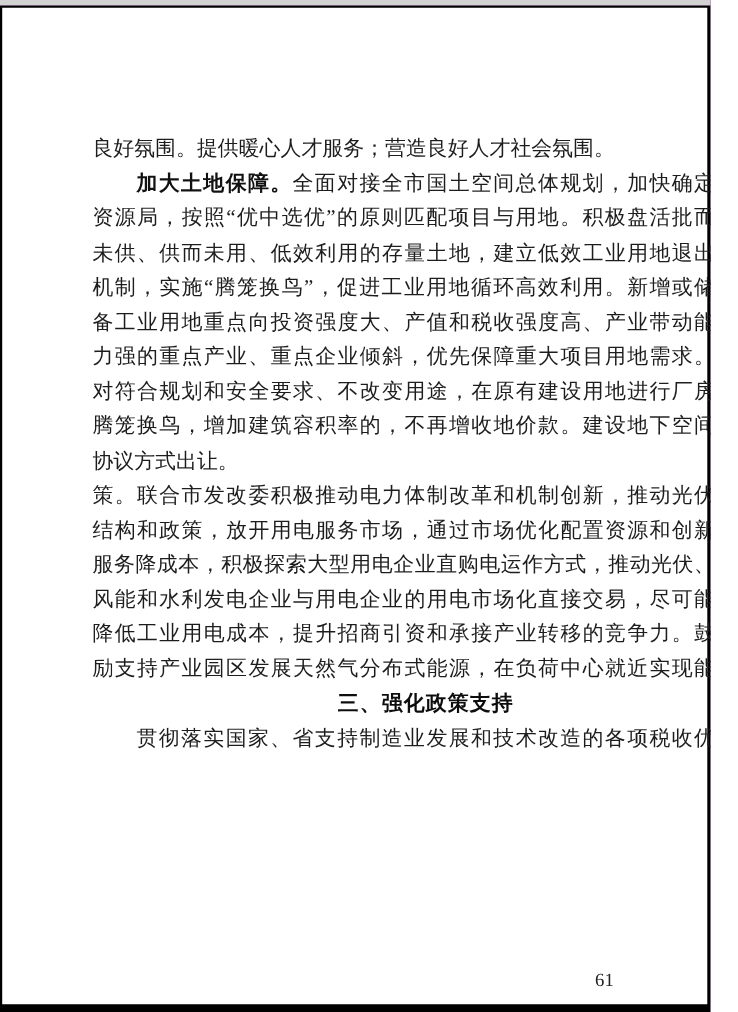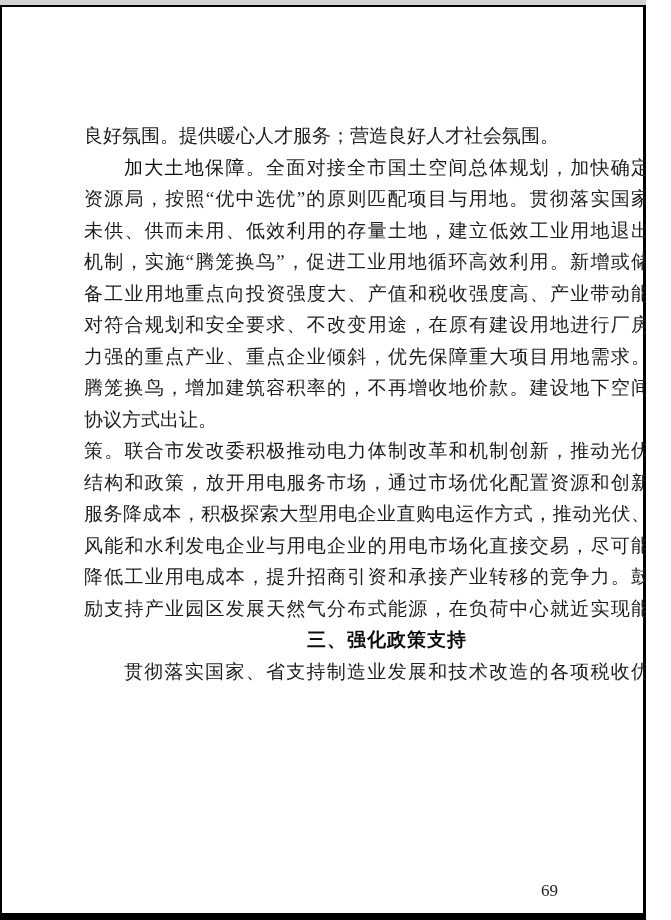--- a/index.html
+++ b/index.html
@@ -47,21 +47,21 @@
   }
   .line.justify {
     white-space: normal;
     text-align: justify;
     text-align-last: justify;
   }
   .line.indent {
     padding-left: 40px;
   }
   .bold-lead {
-    font-weight: 400;
+    font-weight: 700;
     color: #111111;
   }
   .line.heading {
     font-weight: 700;
     color: #0d0d0d;
     letter-spacing: 1px;
     text-align: center;
   }
   .page-number {
     position: absolute;
@@ -74,32 +74,32 @@
 </style>
 </head>
 <body>
 
 <div class="viewer">
   <div class="top-strip"></div>
   <div class="page">
     <div class="content" id="doc-lines">
         <div class="line"><span>良好氛围。提供暖心人才服务；营造良好人才社会氛围。</span></div>
         <div class="line justify indent"><span class="bold-lead">加大土地保障。</span><span>全面对接全市国土空间总体规划，加快确定</span></div>
-        <div class="line justify"><span>资源局，按照“优中选优”的原则匹配项目与用地。贯彻落实国家</span></div>
+        <div class="line justify"><span>资源局，按照“优中选优”的原则匹配项目与用地。积极盘活批而</span></div>
         <div class="line justify"><span>未供、供而未用、低效利用的存量土地，建立低效工业用地退出</span></div>
         <div class="line justify"><span>机制，实施“腾笼换鸟”，促进工业用地循环高效利用。新增或储</span></div>
         <div class="line justify"><span>备工业用地重点向投资强度大、产值和税收强度高、产业带动能</span></div>
+        <div class="line justify"><span>力强的重点产业、重点企业倾斜，优先保障重大项目用地需求。</span></div>
         <div class="line justify"><span>对符合规划和安全要求、不改变用途，在原有建设用地进行厂房</span></div>
-        <div class="line justify"><span>力强的重点产业、重点企业倾斜，优先保障重大项目用地需求。</span></div>
         <div class="line justify"><span>腾笼换鸟，增加建筑容积率的，不再增收地价款。建设地下空间</span></div>
         <div class="line"><span>协议方式出让。</span></div>
         <div class="line justify"><span>策。联合市发改委积极推动电力体制改革和机制创新，推动光伏</span></div>
         <div class="line justify"><span>结构和政策，放开用电服务市场，通过市场优化配置资源和创新</span></div>
         <div class="line justify"><span>服务降成本，积极探索大型用电企业直购电运作方式，推动光伏、</span></div>
         <div class="line justify"><span>风能和水利发电企业与用电企业的用电市场化直接交易，尽可能</span></div>
         <div class="line justify"><span>降低工业用电成本，提升招商引资和承接产业转移的竞争力。鼓</span></div>
         <div class="line justify"><span>励支持产业园区发展天然气分布式能源，在负荷中心就近实现能</span></div>
         <div class="line indent heading"><span>三、强化政策支持</span></div>
         <div class="line justify indent"><span>贯彻落实国家、省支持制造业发展和技术改造的各项税收优</span></div>
       </div>
-    <div class="page-number">69</div>
+    <div class="page-number">61</div>
   </div>
 </div>
 
 </body></html>

